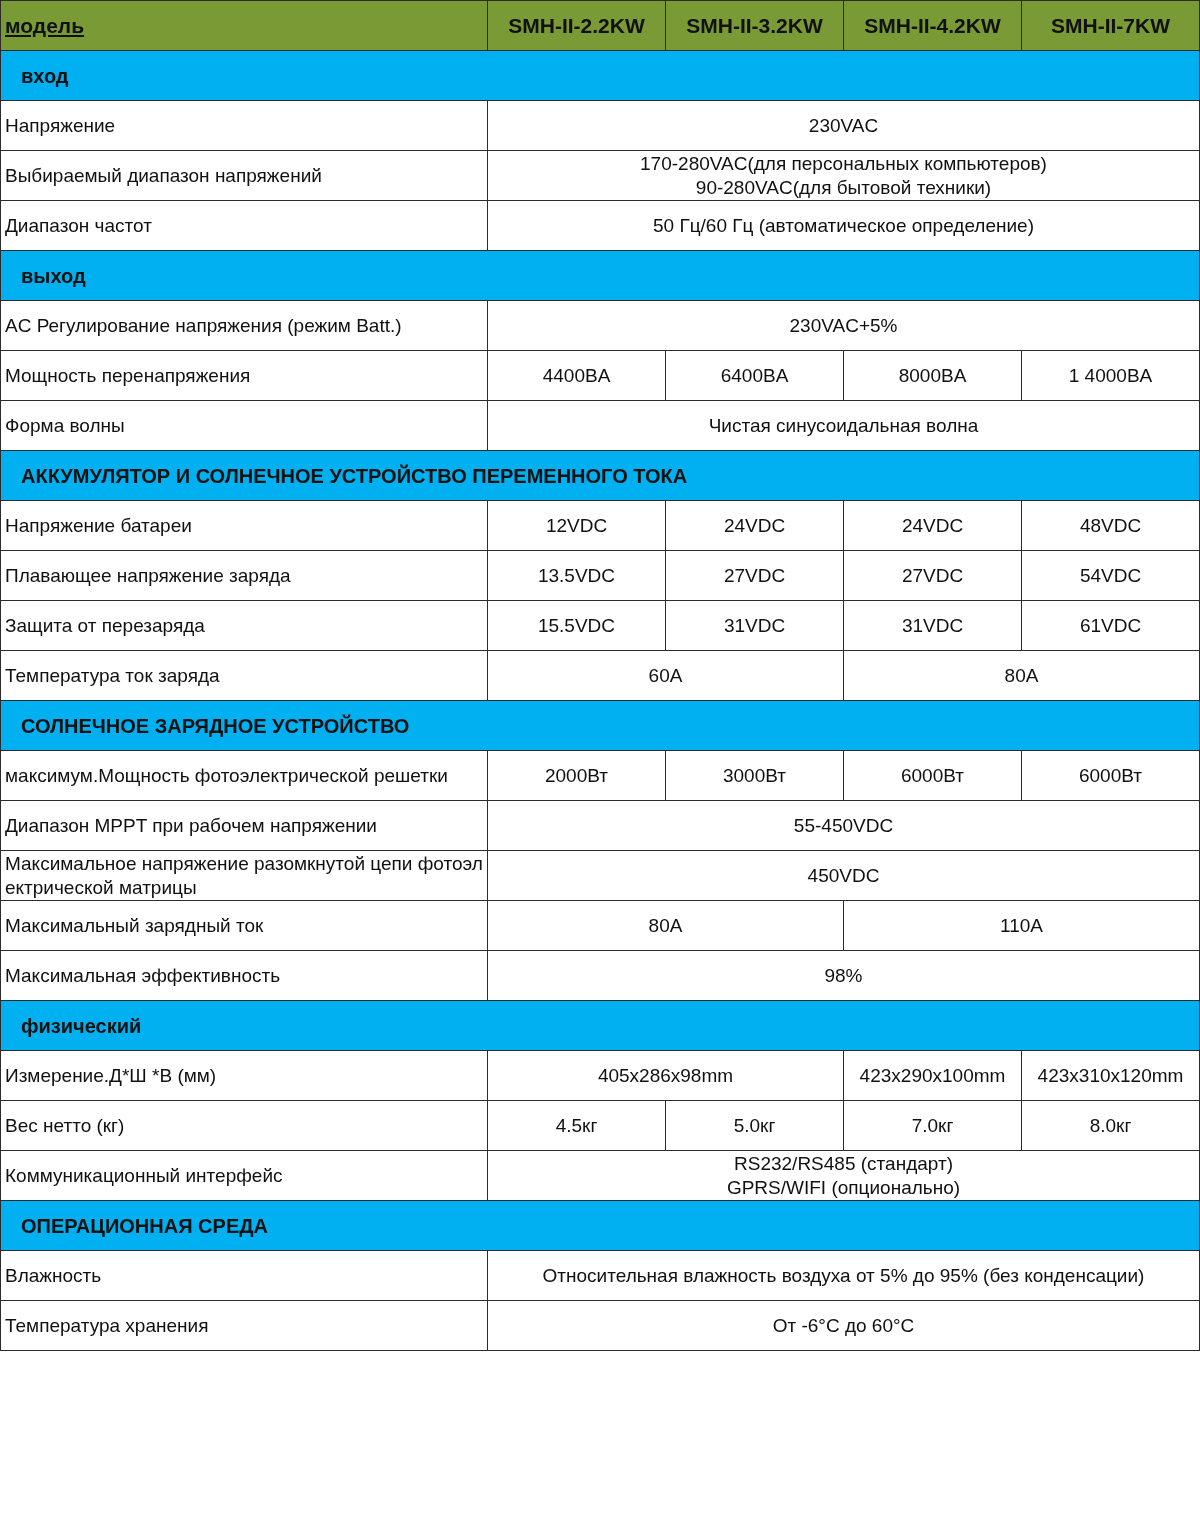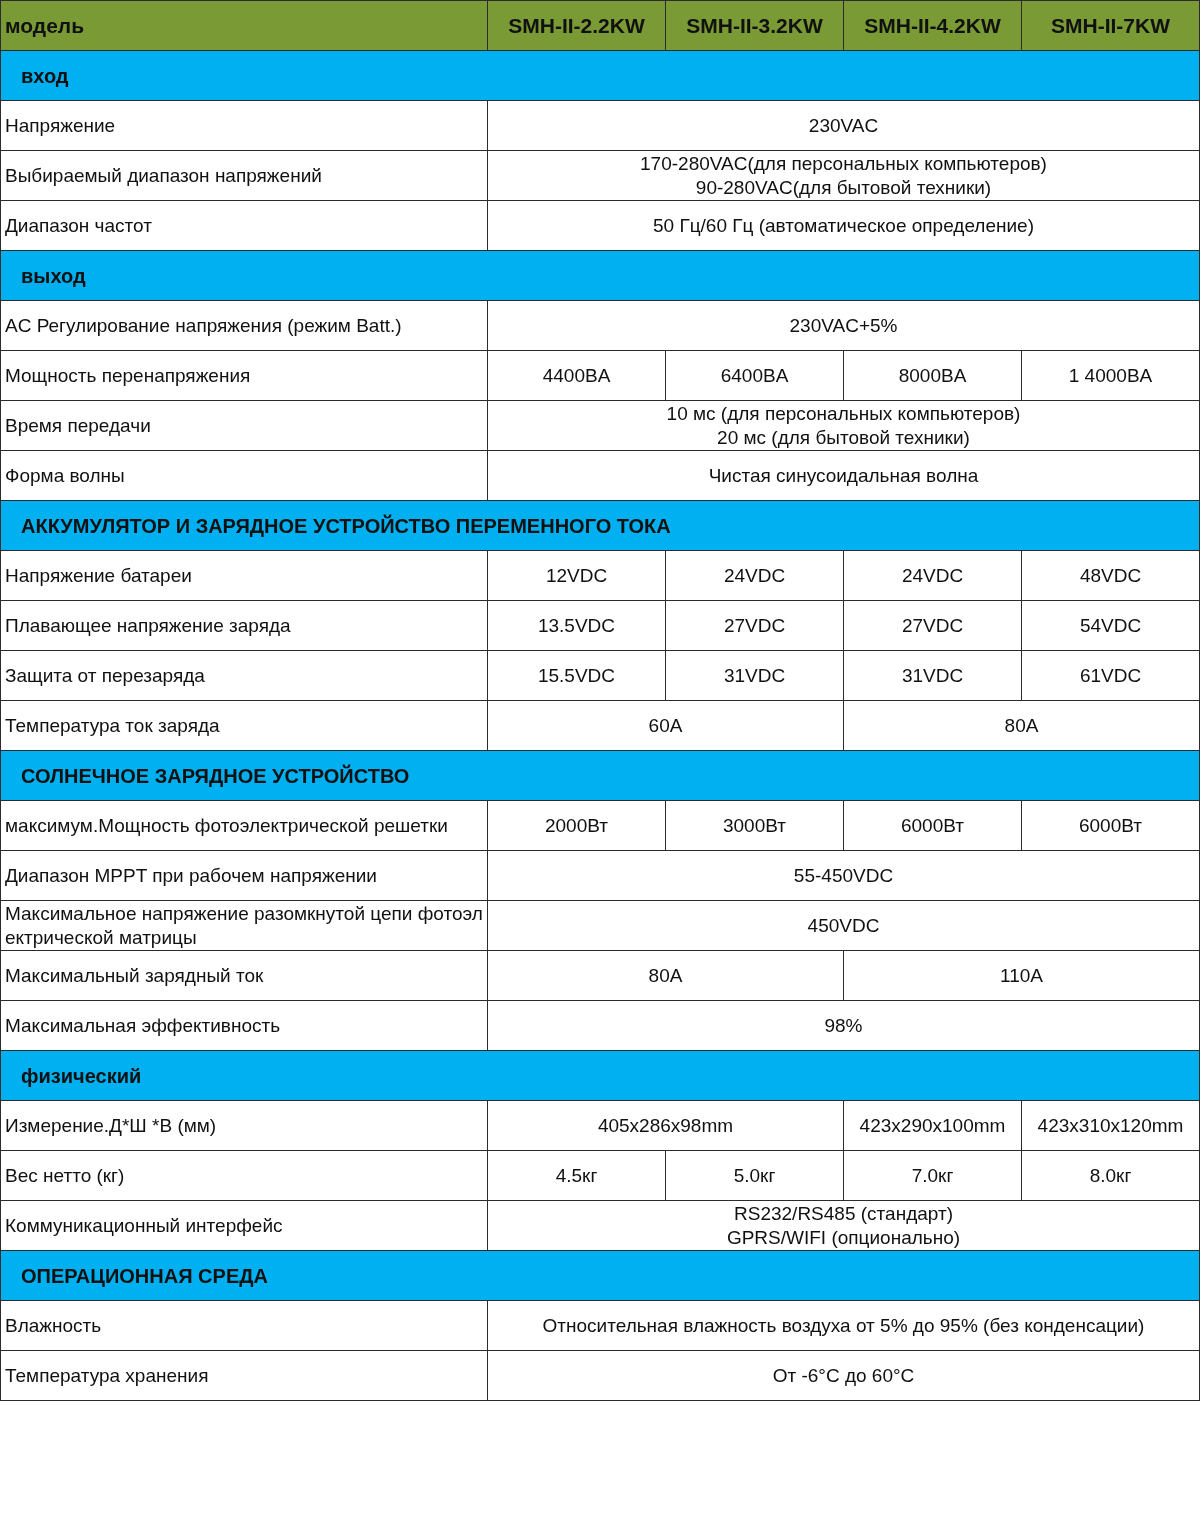--- a/index.html
+++ b/index.html
@@ -12,21 +12,21 @@
     font-size: 19px;
     line-height: 24px;
     font-weight: normal;
     vertical-align: middle;
     overflow: hidden;
     white-space: nowrap;
   }
   table.spec td.label { text-align: left; padding-left: 4px; white-space: normal; word-break: break-all; line-height: 24px; }
   table.spec td.val { text-align: center; }
   tr.model-row th { background: #7a9a35; font-weight: bold; font-size: 21px; color: #111; }
-  tr.model-row th.label { text-align: left; }
+  tr.model-row th.label { text-align: left; text-decoration: underline; }
   tr.section-row td { background: #00b0f0; font-weight: bold; font-size: 20px; text-align: left; padding-left: 20px; }
   .multi span { display: block; }
   col.c0 { width: 487px; }
   col.cx { width: 178px; }
 </style>
 </head>
 <body>
 
 <table class="spec">
   <colgroup>
@@ -74,33 +74,26 @@
     <td class="val" colspan="4">230VAC+5%</td>
   </tr>
   <tr>
     <td class="label">Мощность перенапряжения</td>
     <td class="val">4400BA</td>
     <td class="val">6400BA</td>
     <td class="val">8000BA</td>
     <td class="val">1 4000BA</td>
   </tr>
   <tr>
-    <td class="label">Время передачи</td>
-    <td class="val multi" colspan="4">
-      <span>10 мс (для персональных компьютеров)</span>
-      <span>20 мс (для бытовой техники)</span>
-    </td>
-  </tr>
-  <tr>
     <td class="label">Форма волны</td>
     <td class="val" colspan="4">Чистая синусоидальная волна</td>
   </tr>
 
   <tr class="section-row">
-    <td colspan="5">АККУМУЛЯТОР И ЗАРЯДНОЕ УСТРОЙСТВО ПЕРЕМЕННОГО ТОКА</td>
+    <td colspan="5">АККУМУЛЯТОР И СОЛНЕЧНОЕ УСТРОЙСТВО ПЕРЕМЕННОГО ТОКА</td>
   </tr>
   <tr>
     <td class="label">Напряжение батареи</td>
     <td class="val">12VDC</td>
     <td class="val">24VDC</td>
     <td class="val">24VDC</td>
     <td class="val">48VDC</td>
   </tr>
   <tr>
     <td class="label">Плавающее напряжение заряда</td>

